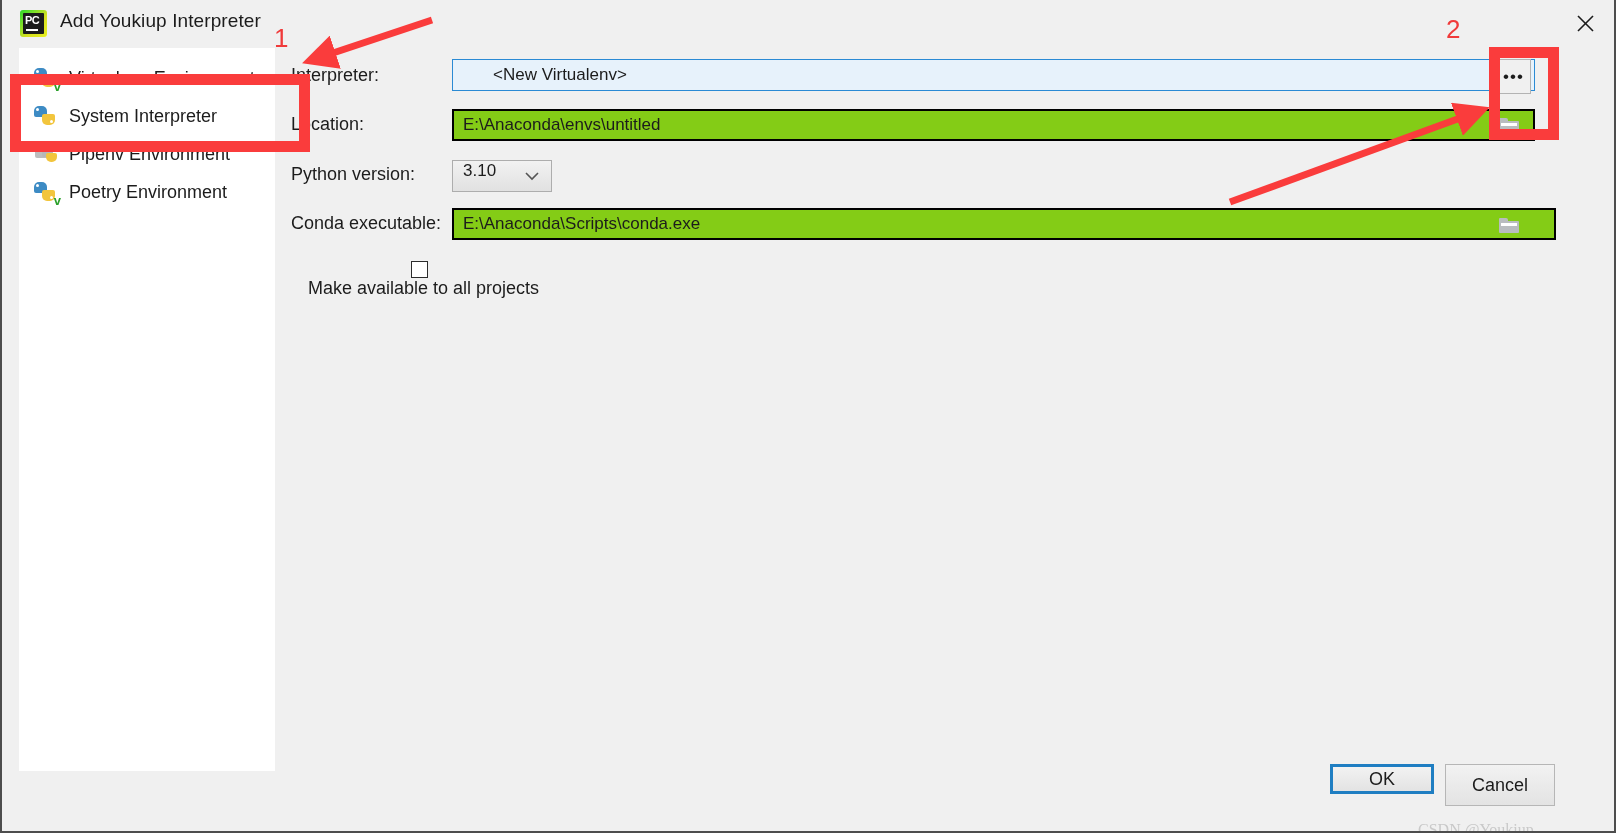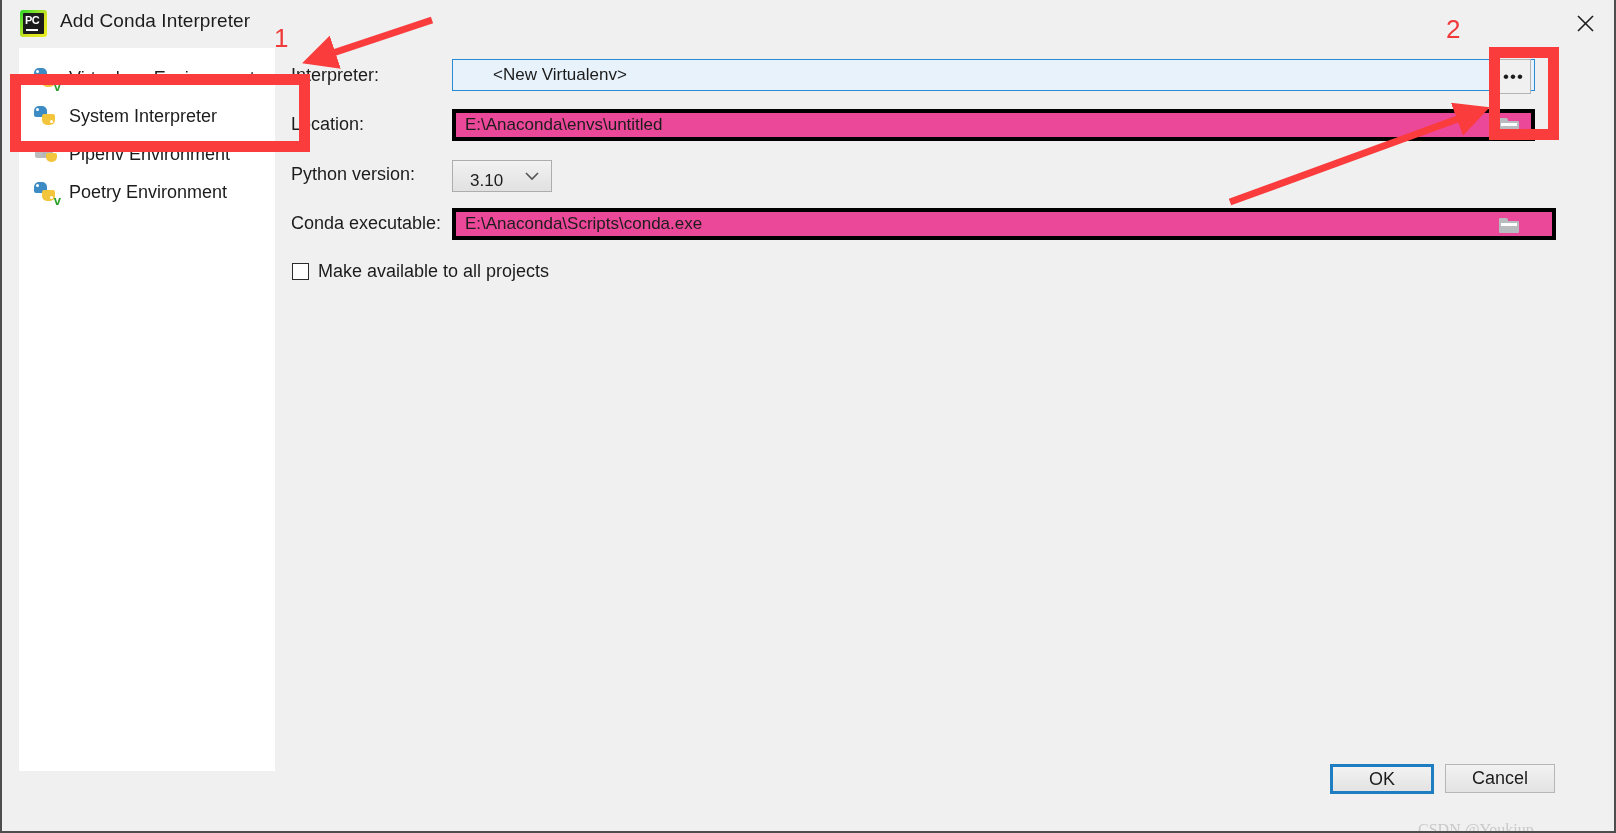--- a/index.html
+++ b/index.html
@@ -121,22 +121,22 @@
   #form { position:absolute; left:289px; top:55px; width:1300px; }
   .flabel {
     position: absolute;
     font-size: 18px; color: #1c1c1c;
     font-family: "Liberation Sans", sans-serif;
     white-space: nowrap;
   }
   .ftext {
     position: absolute;
     height: 32px;
-    background: #ec4899;
-    border: 4px solid #000000;
+    background: #84cc16;
+    border: 2px solid #000000;
     font-size: 17px;
     color: #1c1c1c;
     padding: 0 9px;
     display: flex; align-items: center;
     font-family: "Liberation Sans", sans-serif;
   }
   .ftext.combo {
     background: #e7f2fb;
     border: 1px solid #2a8ad4;
   }
@@ -157,22 +157,22 @@
   .folder-glyph .body { position:absolute; left:0; top:3px; width:20px; height:12px;
       background:#b9bcbf; border-radius:1px; }
   .folder-glyph .cut { position:absolute; left:2px; top:5px; width:16px; height:3px;
       background:#ffffff; }
 
   .pyver-select {
     position: absolute;
     width: 100px; height: 32px;
     background: linear-gradient(#f2f2f2,#e1e1e1);
     border: 1px solid #adadad;
-    display: flex; align-items: flex-end;
-    padding-left: 17px;
+    display: flex; align-items: flex-start;
+    padding-left: 10px;
     font-size: 17px; color: #1c1c1c;
     cursor: pointer;
     font-family: "Liberation Sans", sans-serif;
   }
   .pyver-select .chev { right: 12px; }
 
   .checkrow {
     position: absolute;
     display: flex; align-items: center;
     cursor: pointer;
@@ -208,21 +208,21 @@
     position: absolute; left: 1328px; top: 764px;
     width: 104px; height: 30px;
     background: linear-gradient(#f2f2f2,#e3e3e3);
     border: 3px solid #1f7ec2;
     display: flex; align-items: center; justify-content: center;
     font-size: 18px; color: #1c1c1c; cursor: pointer;
     font-family: "Liberation Sans", sans-serif;
   }
   #cancel-button {
     position: absolute; left: 1443px; top: 764px;
-    width: 110px; height: 29px;
+    width: 110px; height: 42px;
     background: linear-gradient(#f2f2f2,#e3e3e3);
     border: 1px solid #b6b6b6;
     display: flex; align-items: center; justify-content: center;
     font-size: 18px; color: #1c1c1c; cursor: pointer;
     font-family: "Liberation Sans", sans-serif;
   }
 
   
   #watermark {
     position: absolute; left: 1416px; top: 821px;
@@ -260,21 +260,21 @@
 
 <div id="root">
 
   <div id="titlebar">
     <div id="pc-logo">
       <div class="inner">
         <span class="pc-text">PC</span>
         <span class="bar"></span>
       </div>
     </div>
-    <div id="window-title">Add Conda Interpreter</div>
+    <div id="window-title">Add Youkiup Interpreter</div>
     <div id="close-button">
       <svg width="19" height="19" viewBox="0 0 19 19" aria-hidden="true">
         <line x1="2" y1="2" x2="17" y2="17" stroke="#1c1c1c" stroke-width="1.6"></line>
         <line x1="17" y1="2" x2="2" y2="17" stroke="#1c1c1c" stroke-width="1.6"></line>
       </svg>
     </div>
   </div>
 
   <div id="sidebar">
 
@@ -369,21 +369,21 @@
       <span>E:\Anaconda\Scripts\conda.exe</span>
     </div>
     <div class="folder-btn" style="left:1203px; top:155px;">
       <span class="folder-glyph">
           <span class="tab"></span>
           <span class="body"></span>
           <span class="cut"></span>
         </span>
     </div>
 
-    <div class="checkrow" style="left:1px; top:206px;">
+    <div class="checkrow" style="left:17px; top:206px;flex-direction:column;">
       <span class="checkbox"></span>
       <span class="lbl">Make available to all projects</span>
     </div>
 
   </div>
 
   <div id="dots-button">
     <span>•••</span>
   </div>
 

